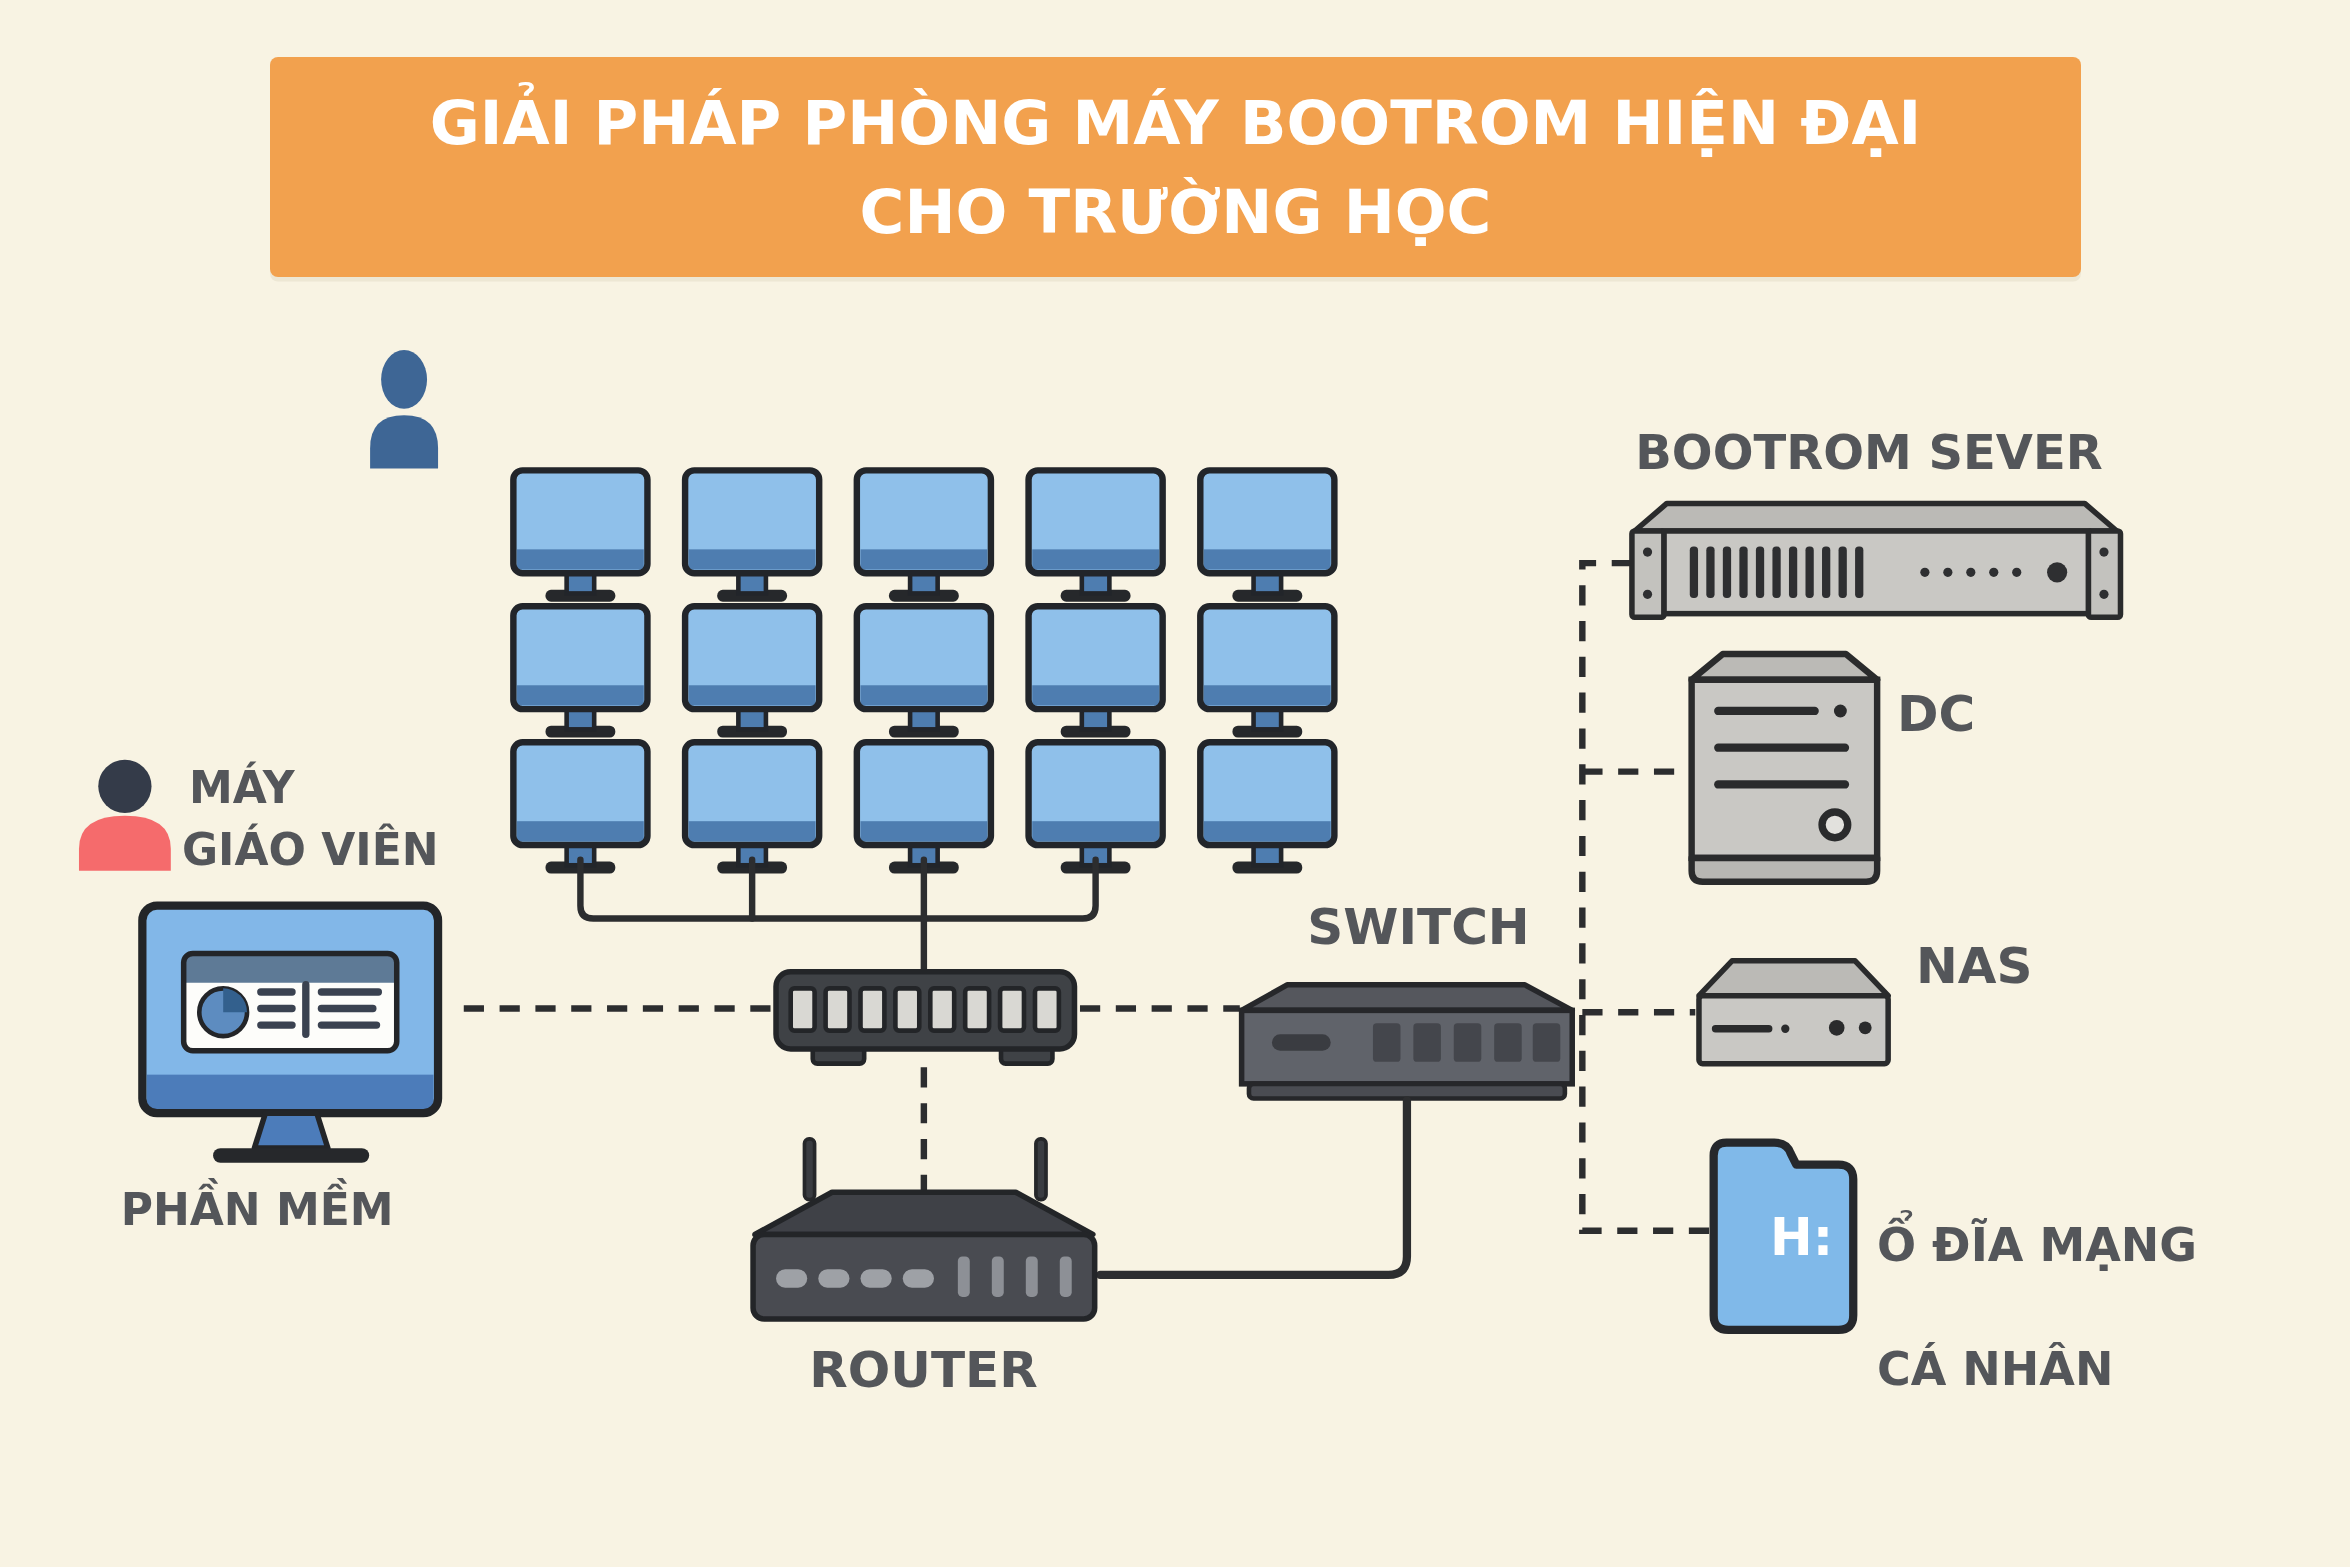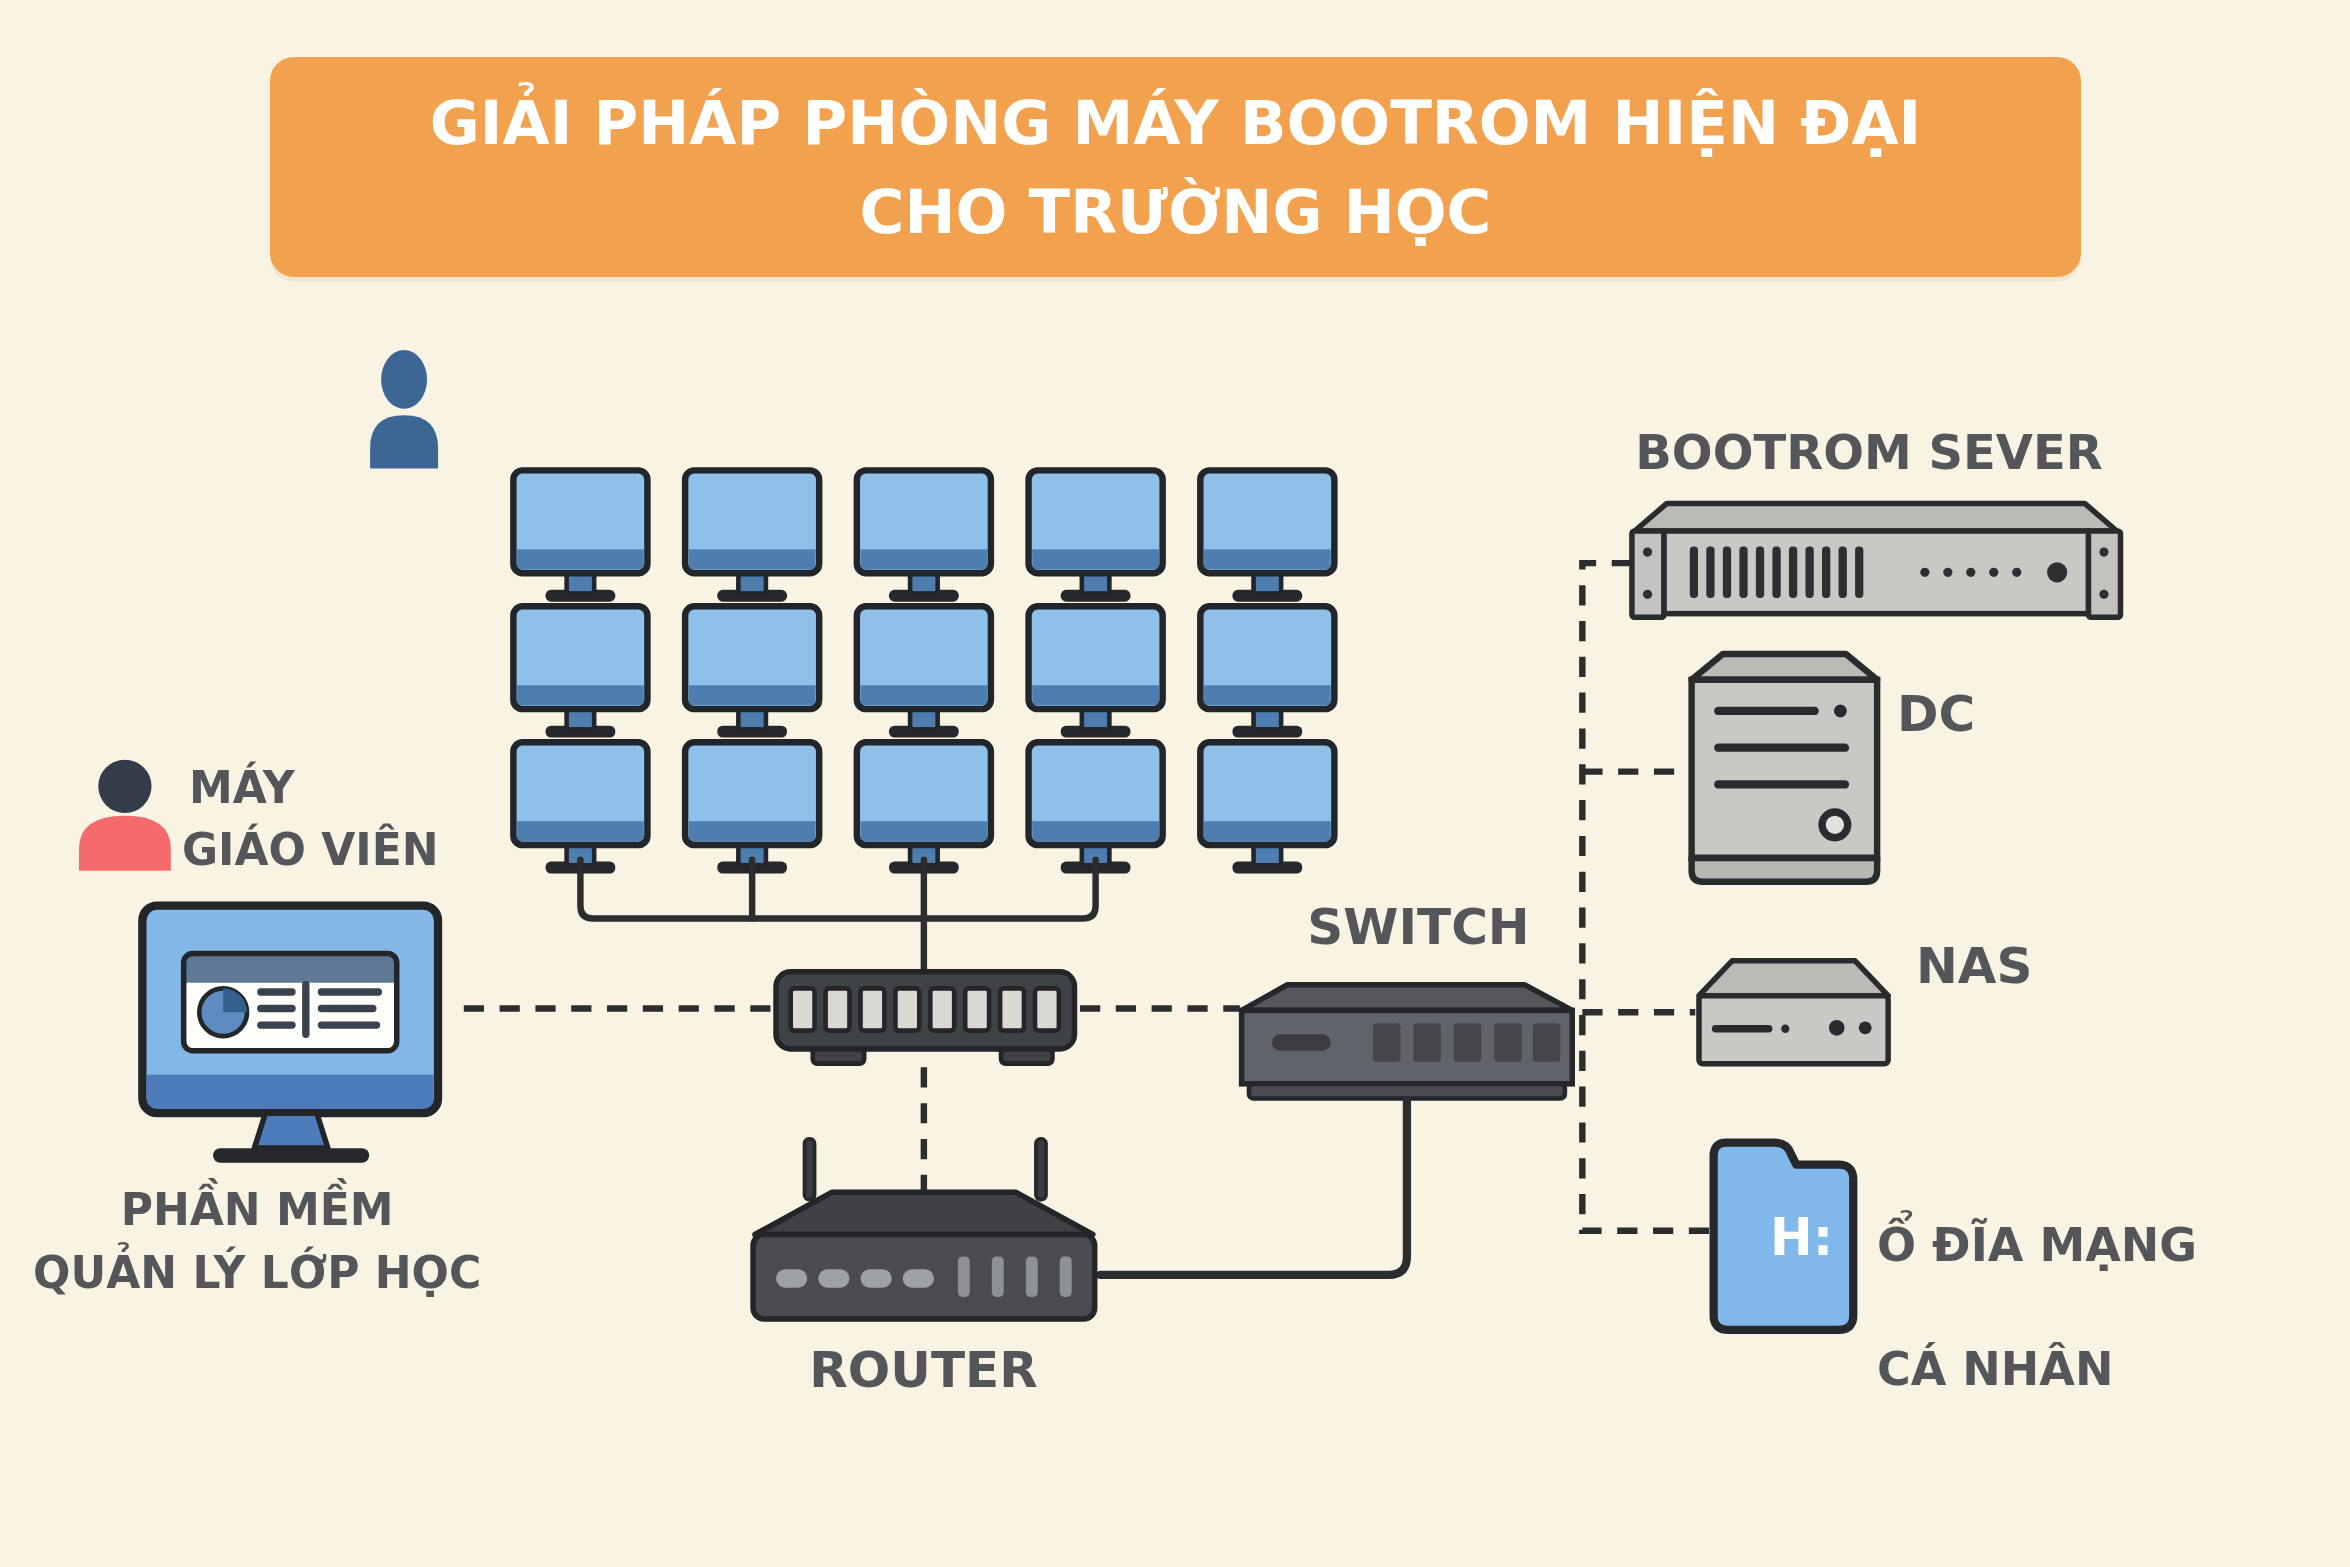--- a/index.html
+++ b/index.html
@@ -1,21 +1,21 @@
 <!DOCTYPE html>
 <html style="font-size:14.7px"><head>
 <meta charset="utf-8">
 <style>
   html,body{margin:0;padding:0;}
   body{font-family:"DejaVu Sans","Liberation Sans",sans-serif;}
   .canvas{position:relative;width:2351px;height:1568px;background:#F8F3E3;overflow:hidden;}
   svg.diagram{position:absolute;left:0;top:0;width:2351px;height:1568px;}
   .banner{
     position:absolute;left:270px;top:57px;width:1811px;height:220px;
-    background:#F2A14E;border-radius:24px;
+    background:#F2A14E;border-radius:8px;
     display:flex;flex-direction:column;align-items:center;justify-content:center;gap:27.5px;
     color:#FFFFFF;font-weight:bold;font-size:61px;line-height:1;text-align:center;
     box-shadow:0 4.6px 0 rgba(120,90,40,.08);
   }
   .lbl{position:absolute;font-weight:bold;color:#54565A;line-height:1.1;white-space:nowrap;}
   .lbl.center{text-align:center;}
   .white{color:#FFFFFF;}
 </style>
 </head>
 <body>
@@ -212,21 +212,20 @@
   <div class="banner">
     <div>GIẢI PHÁP PHÒNG MÁY BOOTROM HIỆN ĐẠI</div>
     <div>CHO TRƯỜNG HỌC</div>
   </div>
 
 
   <div class="lbl" style="left:189px;top:764px;font-size:44px;">MÁY</div>
   <div class="lbl" style="left:182px;top:826px;font-size:44px;">GIÁO VIÊN</div>
 
   <div class="lbl center" style="left:9.2px;top:1186px;width:496px;font-size:44px;">PHẦN MỀM</div>
-  <div class="lbl center" style="left:9.2px;top:1249px;width:496px;font-size:44px;">QUẢN LÝ LỚP HỌC</div>
 
   <div class="lbl center" style="left:1276px;top:900px;width:285px;font-size:50px;">SWITCH</div>
 
   <div class="lbl center" style="left:1598px;top:426px;width:542px;font-size:48px;">BOOTROM SEVER</div>
 
   <div class="lbl center" style="left:781px;top:1343px;width:285px;font-size:50px;">ROUTER</div>
 
   <div class="lbl" style="left:1897px;top:687px;font-size:50px;">DC</div>
 
   <div class="lbl" style="left:1916px;top:939px;font-size:50px;">NAS</div>

